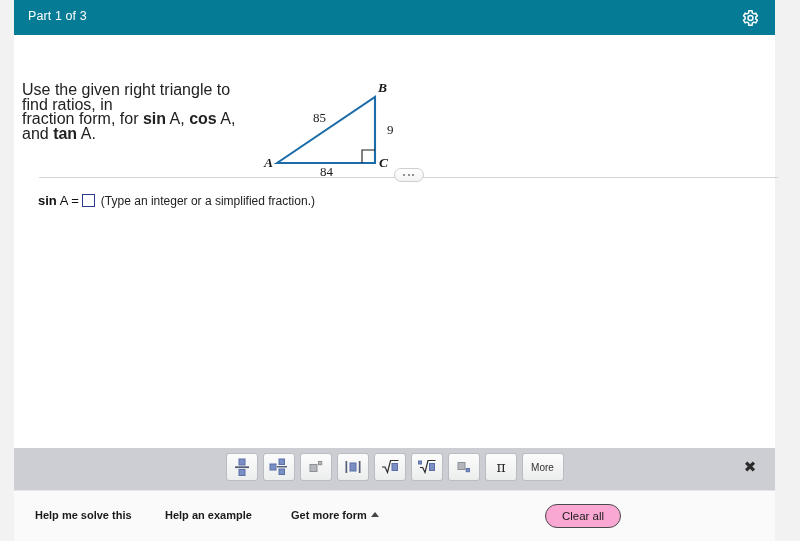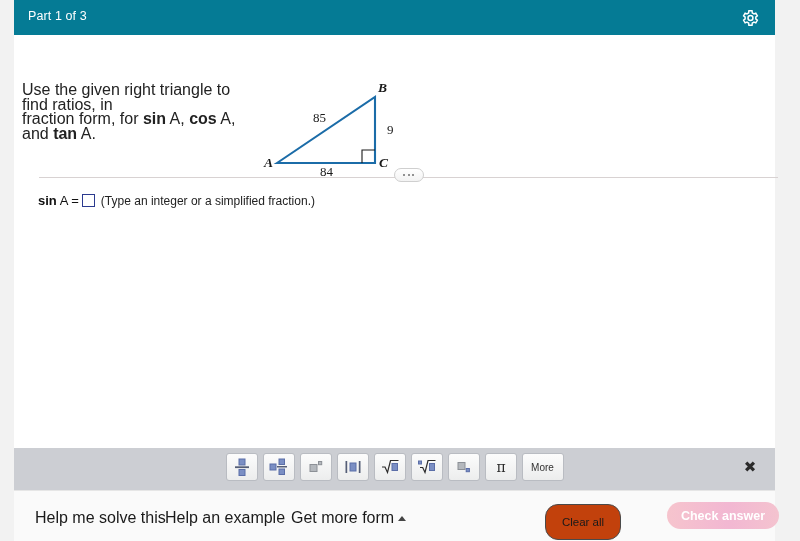--- a/index.html
+++ b/index.html
@@ -210,44 +210,44 @@
     left: 14px;
     top: 490px;
     width: 761px;
     height: 51px;
     background: #fafafa;
     border-top: 1px solid #e6e6e6;
   }
   .footer-link {
     position: absolute;
     top: 18px;
-    font-size: 16px;
-    font-weight: normal;
+    font-size: 11px;
+    font-weight: bold;
     color: #1a1a1a;
     cursor: pointer;
     white-space: nowrap;
   }
   .caret-up {
     display: inline-block;
     margin-left: 4px;
     width: 0; height: 0;
     border-left: 4px solid transparent;
     border-right: 4px solid transparent;
     border-bottom: 5px solid #444444;
     vertical-align: 2px;
   }
   .clear-all {
     position: absolute;
     left: 531px;
     top: 13px;
     width: 76px;
-    height: 36px;
+    height: 24px;
     border: 1px solid #4a4a4a;
     border-radius: 13px;
-    background: #c2410c;
+    background: #f9a8d4;
     font-size: 11.5px;
     color: #1a1a1a;
     cursor: pointer;
     font-family: "Liberation Sans", sans-serif;
   }
   .check-answer {
     position: absolute;
     left: 653px;
     top: 11px;
     width: 112px;
@@ -383,16 +383,15 @@
     </div>
 
     <div class="close-x">✖</div>
   </div>
 
   <div class="footer">
     <span class="footer-link" style="left:21px;">Help me solve this</span>
     <span class="footer-link" style="left:151px;">Help an example</span>
     <span class="footer-link" style="left:277px;"><span>Get more form</span><i class="caret-up"></i></span>
     <button class="clear-all">Clear all</button>
-    <button class="check-answer">Check answer</button>
   </div>
 
 </div>
 
 </body></html>

